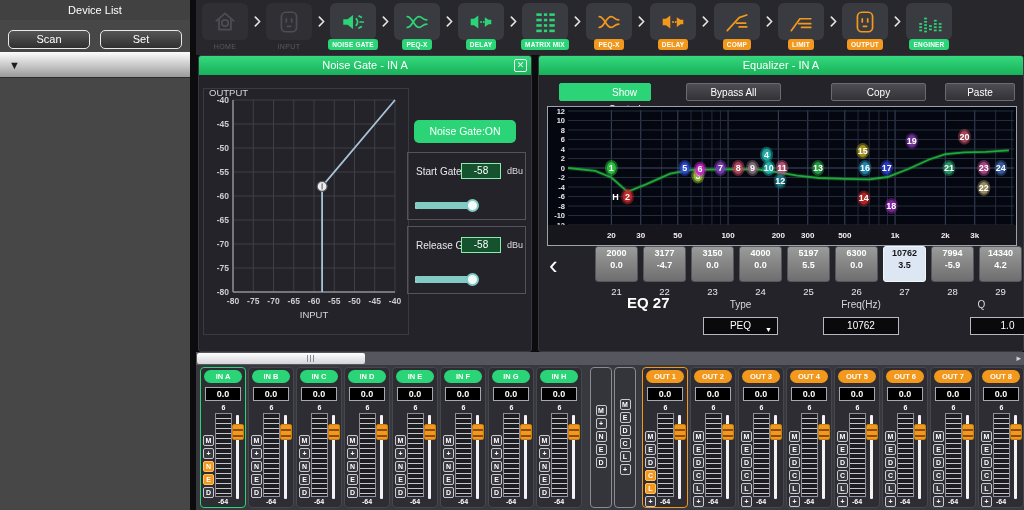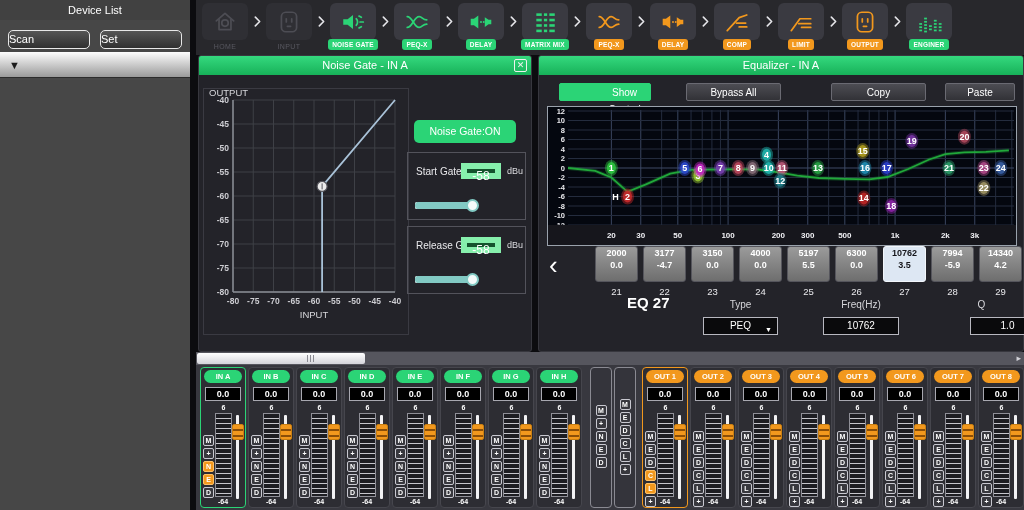--- a/index.html
+++ b/index.html
@@ -4,21 +4,21 @@
 <style>
   * { margin:0; padding:0; box-sizing:border-box; }
   body { background:#000; font-family:"Liberation Sans", sans-serif; }
   #app { position:relative; width:1024px; height:510px; background:#0c0c0f; overflow:hidden;
          font-family:"Liberation Sans", sans-serif; }
 
   
   .sidebar { position:absolute; left:0; top:0; width:190px; height:510px; background:#474747; }
   .sb-title { height:20px; line-height:20px; text-align:center; color:#fff; font-size:11px; background:#414141; }
   .sb-btnrow { display:flex; justify-content:space-between; padding:10px 8px 6px 8px; }
-  .sb-btn { width:82px; height:19px; color:#fff; font-size:11px; text-align:left; line-height:17px;
+  .sb-btn { width:82px; height:19px; color:#fff; font-size:11px; text-align:center; line-height:17px;
             background:linear-gradient(#565656,#303030); border:1px solid #e8e8e8; border-radius:5px; cursor:pointer; }
   .sb-drop { position:absolute; left:0; top:52px; width:190px; height:26px;
              background:linear-gradient(#fdfdfd,#9a9a9a); border-bottom:1px solid #2c2c2c;
              color:#1c1c1c; font-size:11px; line-height:26px; padding-left:9px; }
 
   
   .toolbar { position:absolute; left:196px; top:0; width:828px; height:55px; background:#28282c;
              display:flex; align-items:flex-start; padding:3px 0 0 6px; }
   .tb-item { width:46px; display:flex; flex-direction:column; align-items:center; cursor:pointer; }
   .tb-ico { width:46px; height:37px; border-radius:6px; display:flex; align-items:center; justify-content:center; }
@@ -39,21 +39,21 @@
   .close-box { position:absolute; right:4px; top:3px; width:13px; height:13px; border:1px solid #eef2ee;
                border-radius:2px; color:#eef2ee; font-size:9px; line-height:11px; text-align:center; cursor:pointer; }
 
   #ng-panel { left:198px; top:55px; width:334px; height:297px; }
   .ng-graph { position:absolute; left:4px; top:32px; width:206px; height:256px; }
   .ng-on { position:absolute; left:215px; top:64px; width:102px; height:23px; background:#2bd476;
            border-radius:5px; color:#fff; font-size:10.5px; text-align:center; line-height:23px; cursor:pointer; }
   .ng-group { position:absolute; left:208px; width:119px; height:68px; border:1px solid #53535b; }
   .ng-glabel { position:absolute; left:8px; top:13px; color:#e9e9ec; font-size:10px; }
   .ng-input { position:absolute; right:24px; top:10px; width:40px; height:16px; background:#14532d;
-              border:6px solid #86efac; color:#fff; font-size:12px; text-align:center; line-height:14px; }
+              border:1px solid #86efac; color:#fff; font-size:10px; text-align:center; line-height:14px; }
   .ng-unit { position:absolute; right:2px; top:13px; color:#dcdce0; font-size:9px; }
   .slider { position:absolute; left:7px; right:7px; top:46px; height:13px; cursor:pointer; }
   .slider .track { position:absolute; left:0; right:0; top:3px; height:7px; background:#f2f2f2; border-radius:3px; }
   .slider .fill { position:absolute; left:0; width:55%; top:3px; height:7px; background:#82cac4; border-radius:3px 0 0 3px; }
   .slider .thumb { position:absolute; left:55%; top:0; width:13px; height:13px; margin-left:-6px; border-radius:50%;
                    background:#f4fbfa; border:2px solid #82cac4; }
 
   #eq-panel { left:538px; top:55px; width:486px; height:297px; }
   .eq-btn { position:absolute; top:27px; height:18px; border-radius:2px; font-size:10px; color:#fff;
             text-align:center; line-height:17px; background:linear-gradient(#4d4d53,#323237);

